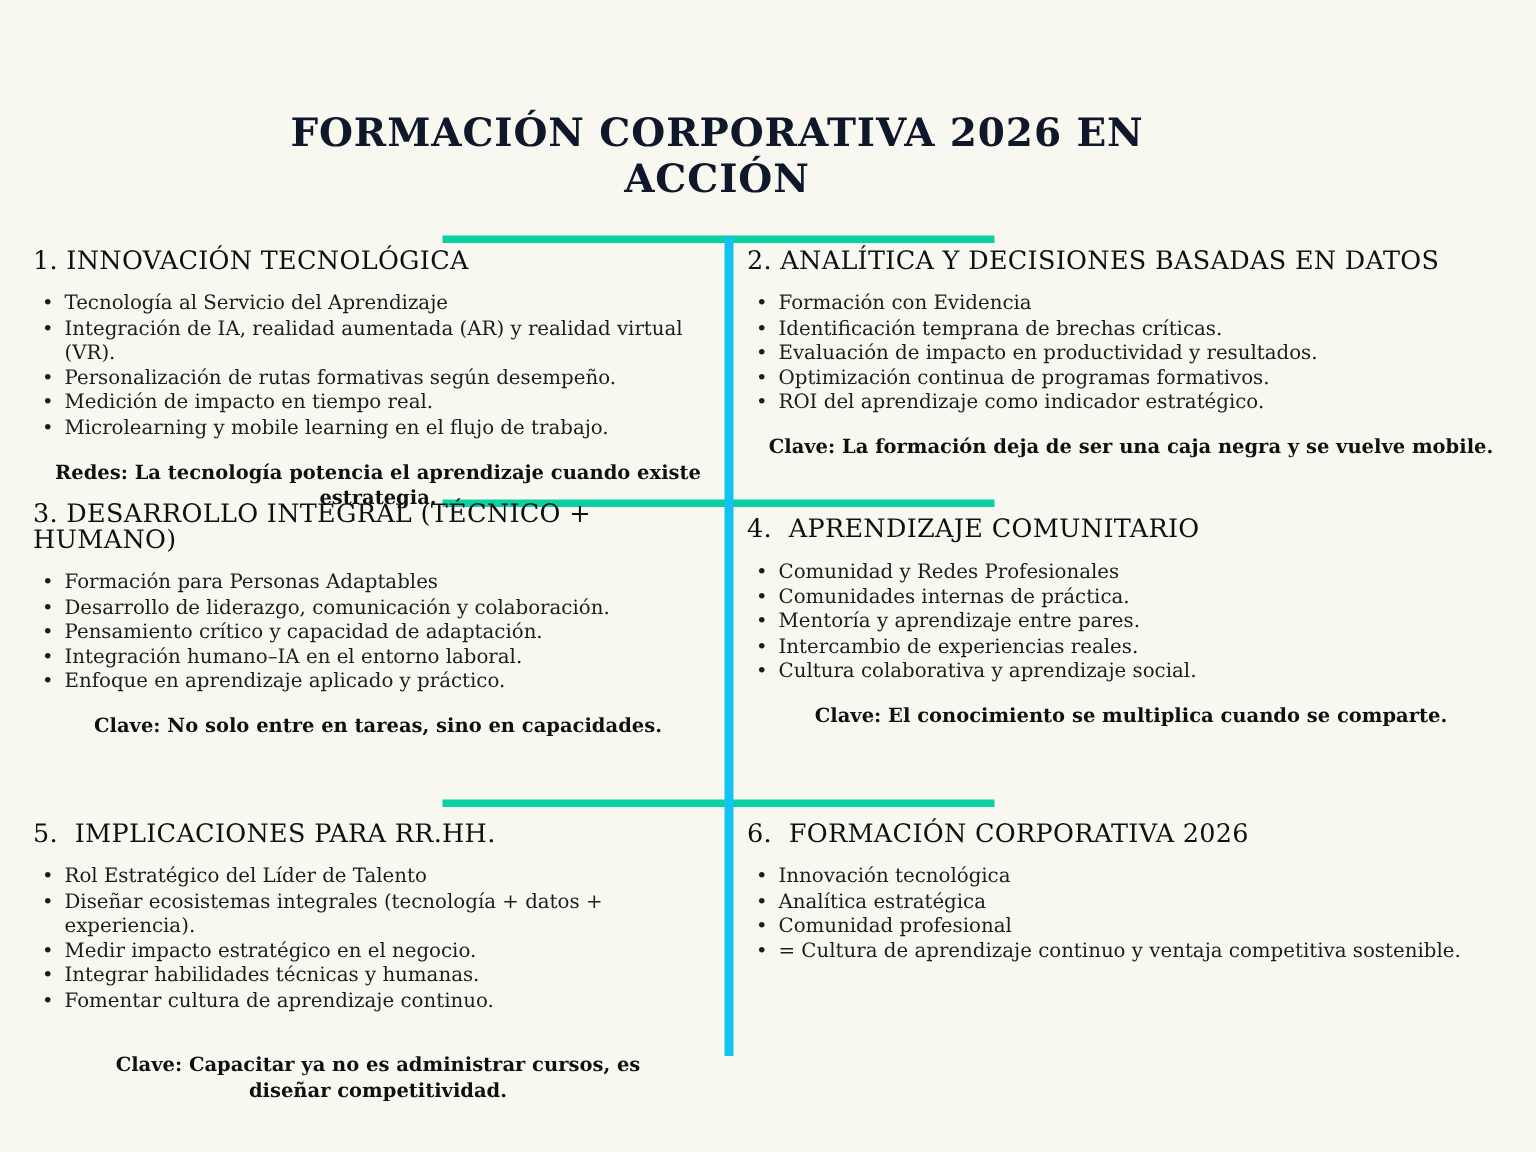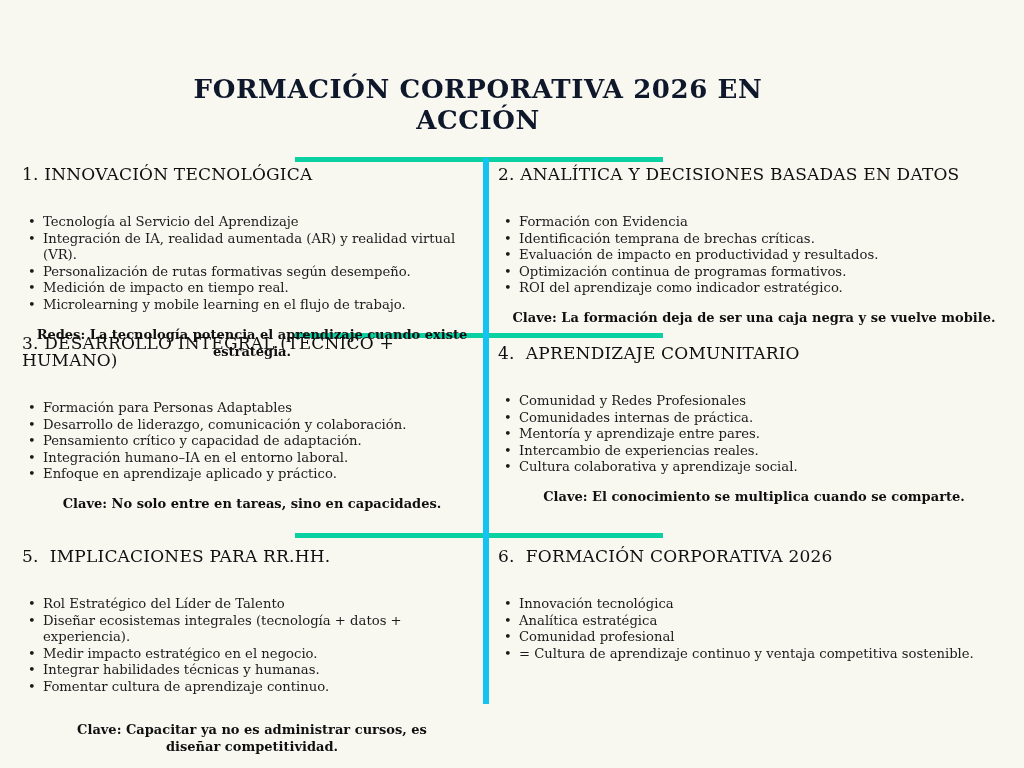--- a/index.html
+++ b/index.html
@@ -44,21 +44,21 @@
   .section h2 {
     font-size:17px;
     font-weight:normal;
     letter-spacing:0.2px;
     line-height:17px;
     white-space:pre-wrap;
     color:#101010;
   }
   .section ul {
     list-style:none;
-    margin-top:31px;
+    margin-top:12px;
   }
   .section li {
     position:relative;
     padding-left:21px;
     font-size:13.2px;
     line-height:16.6px;
     color:#1b1b1b;
   }
   .section li::before {
     content:"\2022";

